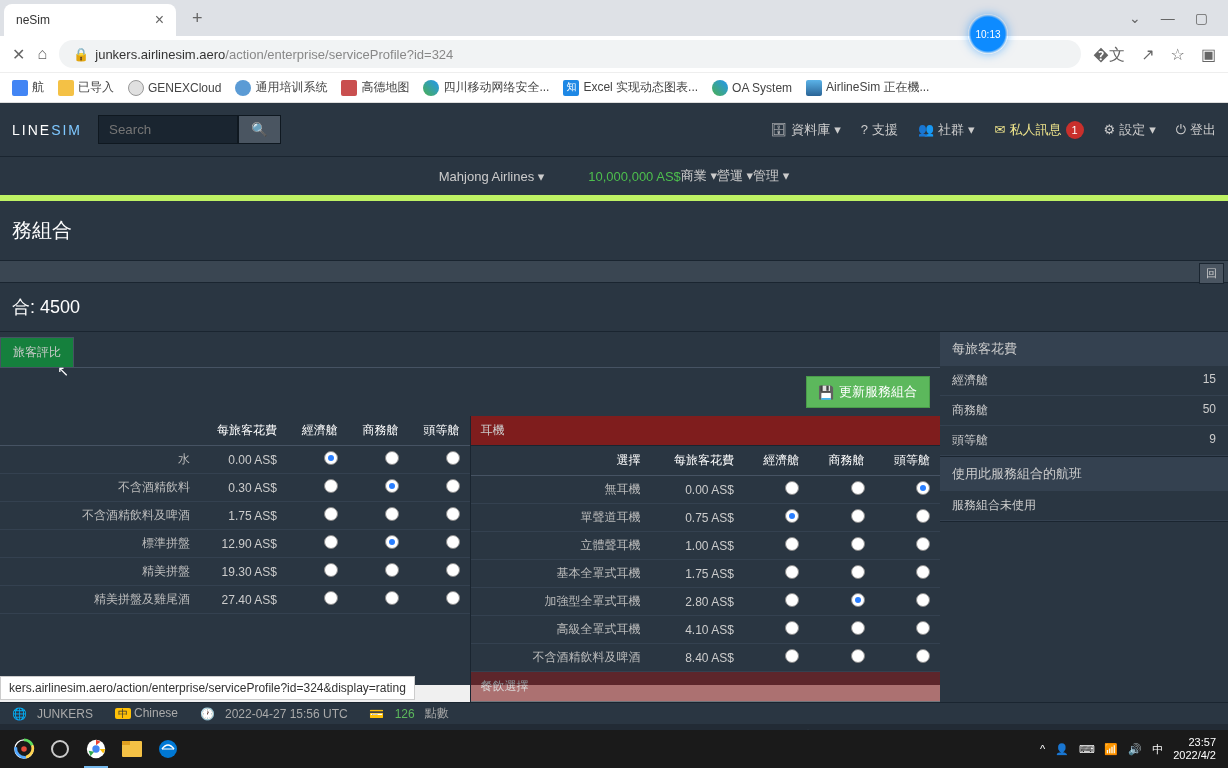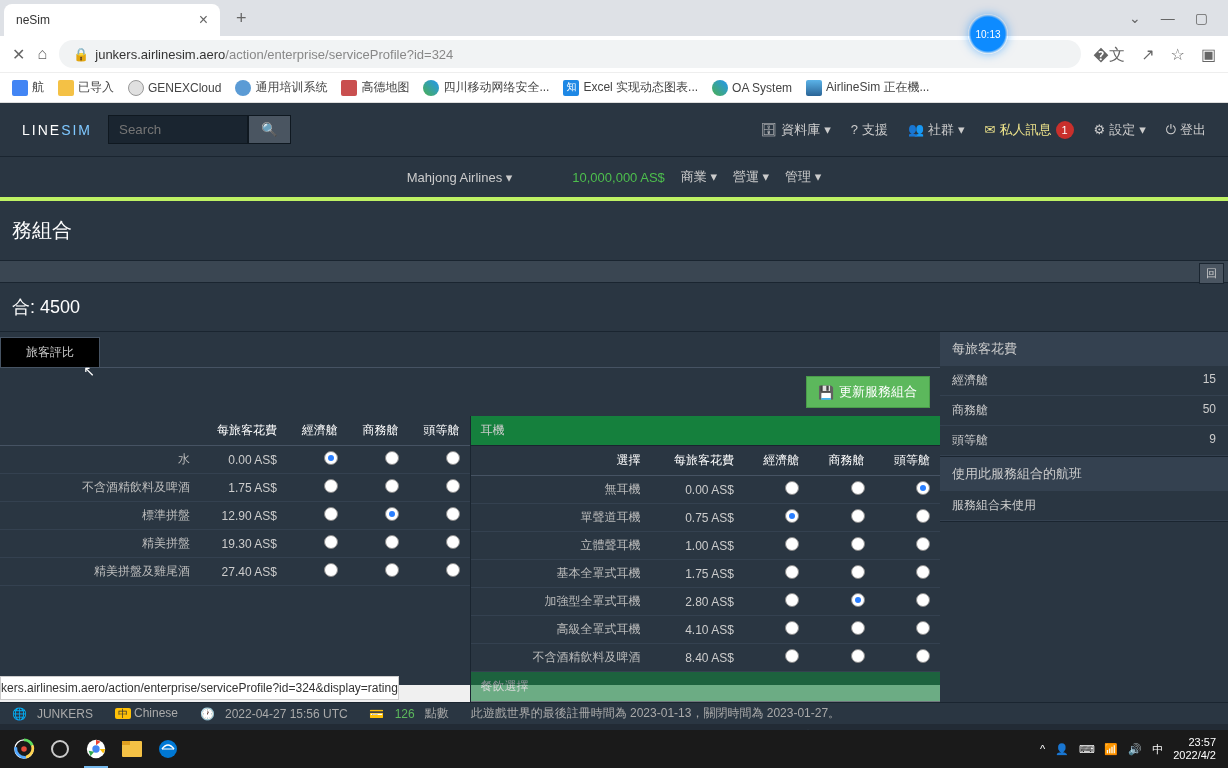--- a/index.html
+++ b/index.html
@@ -1,92 +1,92 @@
 <!DOCTYPE html>
 <html><head>
 <meta charset="utf-8">
 <style>
 * { margin: 0; padding: 0; box-sizing: border-box; }
 body { font-family: Arial, "Microsoft YaHei", sans-serif; font-size: 13px; background: #f0f0f0; overflow: hidden; width: 1228px; height: 768px; position: relative; }
 
 
 .browser-chrome { background: #fff; border-bottom: 1px solid #ddd; }
 .tab-bar { display: flex; align-items: center; height: 36px; background: #dee1e6; padding: 0 4px; }
-.tab { display: flex; align-items: center; background: #fff; border-radius: 8px 8px 0 0; padding: 0 12px; height: 32px; margin-top: 4px; width: 216px; font-size: 12px; color: #333; justify-content: flex-end; }
+.tab { display: flex; align-items: center; background: #fff; border-radius: 8px 8px 0 0; padding: 0 12px; height: 32px; margin-top: 4px; width: 172px; font-size: 12px; color: #333; justify-content: flex-end; }
 .tab-close { margin-left: auto; font-size: 16px; color: #666; cursor: pointer; }
 .tab-add { margin-left: 8px; font-size: 18px; color: #666; cursor: pointer; padding: 0 8px; }
 .window-controls { margin-left: auto; display: flex; gap: 20px; padding-right: 16px; color: #666; }
 .window-controls span { font-size: 14px; }
 
 .address-bar { display: flex; align-items: center; height: 36px; padding: 0 12px; gap: 12px; }
 .nav-btn { color: #666; font-size: 16px; }
 .url-box { flex: 1; display: flex; align-items: center; background: #f1f3f4; border-radius: 20px; padding: 4px 14px; height: 28px; font-size: 13px; color: #333; }
 .url-secure { color: #666; margin-right: 6px; }
 .url-host { color: #333; }
 .url-path { color: #888; }
 .time-badge { width: 40px; height: 40px; border-radius: 50%; background: radial-gradient(circle, #0d8bff 60%, transparent 70%); color: #fff; display: flex; align-items: center; justify-content: center; font-size: 10px; position: absolute; right: 220px; top: 14px; box-shadow: 0 0 10px rgba(13,139,255,0.5); }
 .addr-actions { display: flex; gap: 16px; color: #666; font-size: 16px; align-items: center; }
 
 .bookmarks { display: flex; align-items: center; height: 30px; padding: 0 12px; gap: 14px; font-size: 12px; color: #444; border-top: 1px solid #eee; }
 .bm { display: flex; align-items: center; gap: 4px; cursor: pointer; }
 .bm-icon { width: 16px; height: 16px; display: inline-block; border-radius: 2px; }
 
 
 .app { background: #2a3642; color: #ccc; height: 582px; position: relative; }
-.topnav { display: flex; align-items: center; height: 54px; padding: 0 22px; gap: 16px; border-bottom: 1px solid #1a2530; }
+.topnav { display: flex; align-items: center; height: 54px; padding: 0 12px; gap: 16px; border-bottom: 1px solid #1a2530; }
 .logo { color: #fff; font-size: 14px; letter-spacing: 2px; }
 .logo .sim { color: #7fc8ff; }
 .search-box { display: flex; }
 .search-input { background: #1a2530; border: 1px solid #0f1820; color: #999; padding: 6px 10px; width: 140px; }
 .search-btn { background: #4a5561; border: 1px solid #0f1820; color: #ccc; padding: 6px 12px; }
 .topnav-right { margin-left: auto; display: flex; gap: 20px; align-items: center; }
 .tn-item { color: #ccc; cursor: pointer; display: flex; align-items: center; gap: 4px; }
 .tn-item.msg { color: #f0e68c; }
 .badge { background: #c9302c; color: #fff; border-radius: 50%; width: 18px; height: 18px; display: inline-flex; align-items: center; justify-content: center; font-size: 11px; }
 
-.subnav { display: flex; align-items: center; justify-content: center; height: 44px; gap: 16px; border-bottom: 4px solid #bef264; font-size: 13px; }
+.subnav { display: flex; align-items: center; justify-content: center; height: 44px; border-bottom: 6px solid #bef264; font-size: 13px; }
 .subnav .airline { color: #ccc; }
 .subnav .credits { color: #4dbf4d; margin-left: 44px; }
 .subnav .dd { color: #ccc; cursor: pointer; }
 
 .page-title { background: #2a3642; padding: 16px 12px; font-size: 20px; color: #fff; border-bottom: 1px solid #1a2530; }
 .spacer-strip { height: 22px; background: #3a4652; border-bottom: 1px solid #1a2530; position: relative; }
 .spacer-strip .ret-btn { position: absolute; right: 4px; top: 2px; background: #4a5561; border: 1px solid #1a2530; color: #ccc; padding: 2px 6px; font-size: 11px; }
 .sub-title { padding: 12px; font-size: 18px; color: #fff; border-bottom: 1px solid #1a2530; }
 
 .content { display: flex; }
 .left-col { width: 940px; }
 .right-col { width: 288px; background: #2a3642; }
 
 .tab-row { display: flex; align-items: flex-end; height: 36px; border-bottom: 1px solid #465363; }
-.tab-btn { background: #000000; color: #ccc; padding: 6px 25px; border: 1px solid #465363; border-bottom: none; font-size: 12px; cursor: pointer; position: relative; }
+.tab-btn { background: #15803d; color: #ccc; padding: 6px 12px; border: 1px solid #465363; border-bottom: none; font-size: 12px; cursor: pointer; position: relative; }
 .tab-btn .cursor { position: absolute; right: 4px; bottom: -12px; font-size: 14px; color: #fff; }
 
 .update-row { display: flex; justify-content: flex-end; padding: 8px 10px; }
 .update-btn { background: #5cb85c; color: #fff; border: 1px solid #4a9c4a; padding: 6px 12px; font-size: 13px; cursor: pointer; display: flex; align-items: center; gap: 4px; }
 
 .tables-row { display: flex; }
 .svc-table { flex: 1; font-size: 12px; }
-.svc-table .sec-title { background: #15803d; padding: 6px 10px; color: #ccc; border-bottom: 1px solid #1a2530; }
+.svc-table .sec-title { background: #7f1d1d; padding: 6px 10px; color: #ccc; border-bottom: 1px solid #1a2530; }
 .svc-table table { width: 100%; border-collapse: collapse; }
 .svc-table th { color: #fff; font-weight: normal; text-align: right; padding: 6px 10px; border-bottom: 1px solid #465363; }
 .svc-table th:first-child { text-align: right; }
 .svc-table td { padding: 5px 10px; text-align: right; border-bottom: 1px solid #344150; }
 .svc-table td:first-child { color: #bbb; }
 .radio { display: inline-block; width: 14px; height: 14px; border-radius: 50%; background: #fff; border: 1px solid #888; position: relative; cursor: pointer; }
 .radio.checked::after { content: ''; position: absolute; width: 6px; height: 6px; background: #2a7fff; border-radius: 50%; top: 3px; left: 3px; }
 
 .side-box { border-bottom: 1px solid #1a2530; }
 .side-title { background: #344150; padding: 8px 12px; color: #ccc; font-size: 13px; }
 .side-row { display: flex; justify-content: space-between; padding: 6px 12px; color: #ccc; font-size: 12px; border-bottom: 1px solid #344150; }
 
 
 .status-bar { background: #2a3642; color: #aaa; height: 22px; display: flex; align-items: center; padding: 0 12px; font-size: 12px; gap: 10px; border-top: 1px solid #1a2530; }
 .status-bar .pts { color: #5cb85c; }
-.link-preview { background: #fff; border: 1px solid #ccc; padding: 4px 0; font-size: 12px; color: #333; position: absolute; bottom: 68px; left: 0; }
+.link-preview { background: #fff; border: 1px solid #ccc; padding: 4px 8px; font-size: 12px; color: #333; position: absolute; bottom: 68px; left: 0; }
 
 .footer-bar { background: #222b35; color: #999; height: 22px; display: flex; align-items: center; justify-content: flex-end; padding: 0 12px; font-size: 11px; gap: 8px; }
 .footer-bar a { color: #b0cde8; }
 .footer-sub { background: #222b35; color: #999; font-size: 11px; text-align: right; padding: 0 12px 2px; }
 
 
 .taskbar { background: #1a1a1a; height: 38px; display: flex; align-items: center; padding: 0 6px; position: absolute; bottom: 0; left: 0; right: 0; }
 .tb-icon { width: 36px; height: 30px; display: flex; align-items: center; justify-content: center; color: #fff; cursor: pointer; }
 .tb-icon.chrome { position: relative; }
 .tb-icon.chrome::after { content: ''; position: absolute; bottom: -4px; left: 6px; right: 6px; height: 2px; background: #76b9ed; }
@@ -236,20 +236,27 @@
             </thead>
             <tbody id="left-tbody">
                 <tr>
                   <td>水</td>
                   <td>0.00 AS$</td>
                   <td><span class="radio checked"></span></td>
                   <td><span class="radio"></span></td>
                   <td><span class="radio"></span></td>
                 </tr>
                 <tr>
+                  <td>不含酒精飲料</td>
+                  <td>0.30 AS$</td>
+                  <td><span class="radio"></span></td>
+                  <td><span class="radio checked"></span></td>
+                  <td><span class="radio"></span></td>
+                </tr>
+                <tr>
                   <td>不含酒精飲料及啤酒</td>
                   <td>1.75 AS$</td>
                   <td><span class="radio"></span></td>
                   <td><span class="radio"></span></td>
                   <td><span class="radio"></span></td>
                 </tr>
                 <tr>
                   <td>標準拼盤</td>
                   <td>12.90 AS$</td>
                   <td><span class="radio"></span></td>
@@ -371,21 +378,20 @@
 
   <div class="status-bar">
     <span>🌐</span>
     <span>JUNKERS</span>
     <span style="margin-left:12px"><span class="lang-badge">中</span><span>Chinese</span></span>
     <span style="margin-left:12px">🕐</span>
     <span>2022-04-27 15:56 UTC</span>
     <span style="margin-left:12px">💳</span>
     <span class="pts">126</span>
     <span>點數</span>
-    <span style="margin-left:12px">此遊戲世界的最後註冊時間為 2023-01-13，關閉時間為 2023-01-27。</span>
   </div>
   <div class="footer-bar">
     <a>遊戲狀態</a> |
     <a>工作人員名單</a> |
     <span>v6.4.23</span> |
     <span>©2002-2022 simulogics GmbH 版權所有，保留所</span>
   </div>
   <div class="footer-sub">請閱讀我們的條款及細則。</div>
 </div>
 

